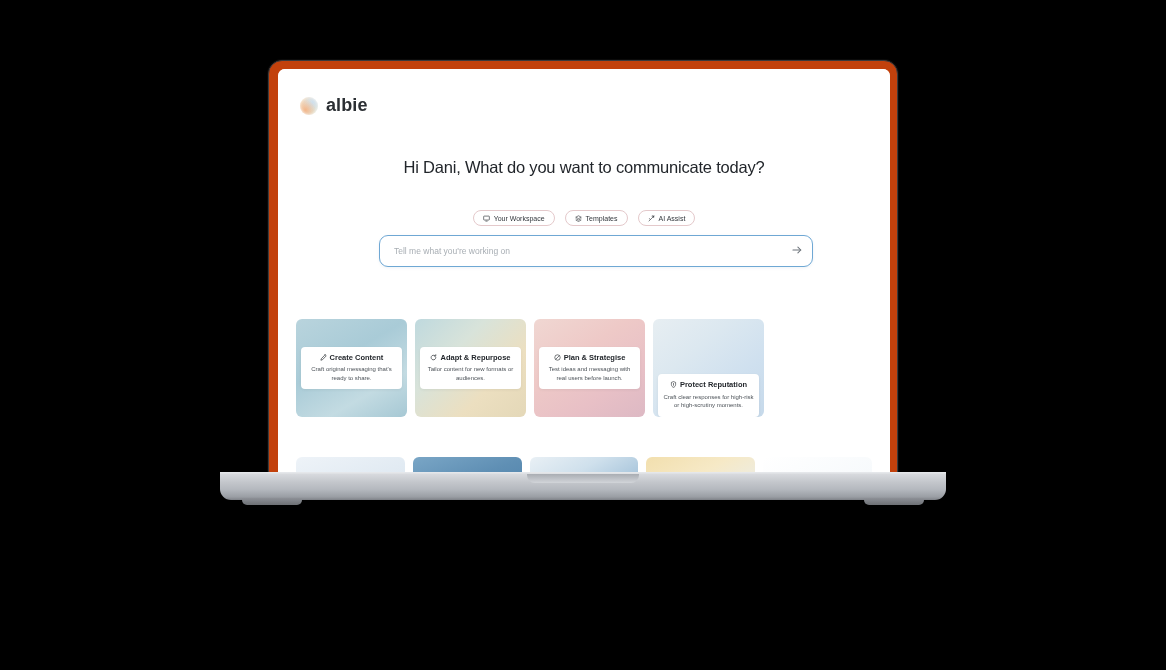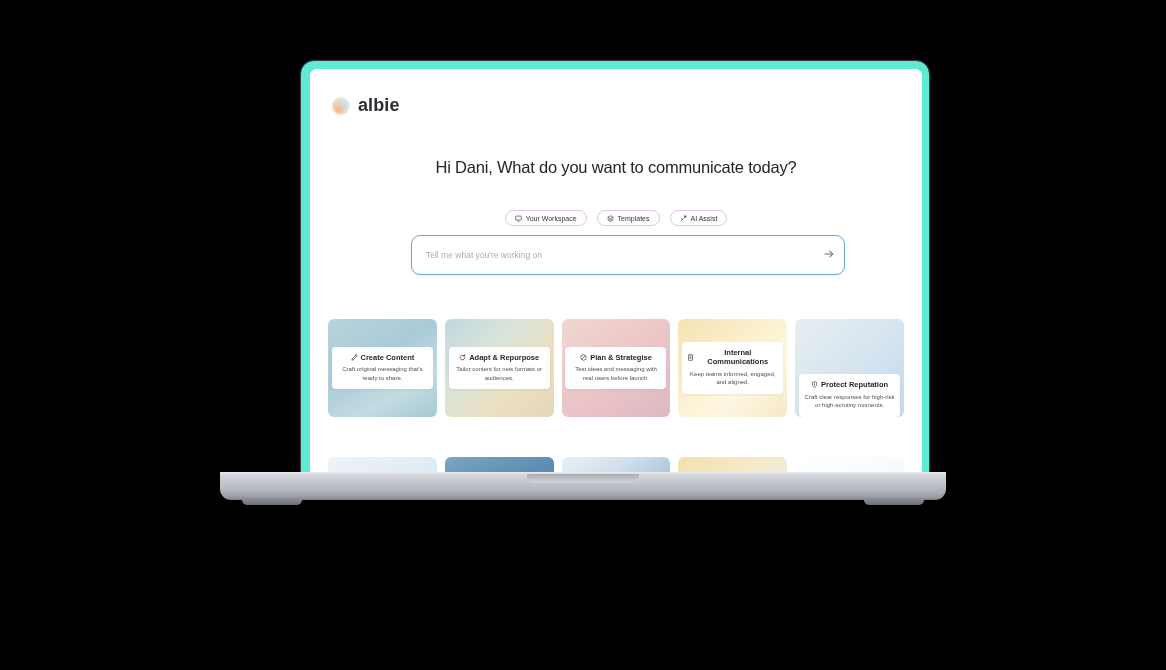--- a/index.html
+++ b/index.html
@@ -16,25 +16,24 @@
   #laptop-mockup {
     position: absolute;
     left: 0; top: 0;
     width: 1166px; height: 670px;
   }
 
   #laptop-screen-bezel {
     position: absolute;
     left: 268px; top: 60px;
     width: 630px; height: 415px;
-    background: #5eead4;
+    background: #c2410c;
     border-radius: 14px 14px 3px 3px;
     border: 1px solid #3a3a3c;
     box-shadow: 0 0 0 1px #0a0a0a;
-    margin-left: 32px;
   }
 
   #laptop-screen {
     position: absolute;
     left: 9px; top: 8px;
     width: 612px; height: 408px;
     background: #ffffff;
     border-radius: 7px 7px 0 0;
     overflow: hidden;
   }
@@ -120,21 +119,21 @@
     font-size: 7px; color: #32373c; white-space: nowrap;
     cursor: pointer;
   }
   .pill .pill-ico { display: inline-flex; }
   .pill svg { display: block; }
 
   
   #prompt-bar {
     position: absolute;
     left: 101px; top: 166px;
-    width: 434px; height: 40px;
+    width: 434px; height: 32px;
     border: 1.3px solid #6fa8d4;
     border-radius: 9px;
     background: #ffffff;
     display: flex; align-items: center;
     box-shadow: 0 1px 3px rgba(90,140,180,.10);
   }
   #prompt-input {
     flex: 1; height: 100%;
     border: none; outline: none; background: transparent;
     padding: 0 14px;
@@ -314,34 +313,20 @@
                     <circle cx="8" cy="8" r="6.2"></circle>
                     <path d="M4.4 11.6 11.6 4.4" stroke-linecap="round"></path>
                   </svg>
                 </span>
                 <span>Plan &amp; Strategise</span>
               </div>
               <div class="cat-desc">Test ideas and messaging with real users before launch.</div>
             </div>
           </div>
 
-          <div class="cat-card bg-4">
-            <div class="cat-card-inner">
-              <div class="cat-title">
-                <span class="cat-ico">
-                  <svg width="7" height="7" viewBox="0 0 16 16" fill="none" stroke="#23272c" stroke-width="1.4">
-                    <rect x="3.4" y="1.6" width="9.2" height="12.8" rx="1"></rect>
-                    <path d="M6.2 4.6h3.6M6.2 7.2h3.6M6.2 9.8h3.6"></path>
-                  </svg>
-                </span>
-                <span>Internal Communications</span>
-              </div>
-              <div class="cat-desc">Keep teams informed, engaged, and aligned.</div>
-            </div>
-          </div>
 
           <div class="cat-card bg-5">
             <div class="cat-card-inner">
               <div class="cat-title">
                 <span class="cat-ico">
                   <svg width="7" height="7" viewBox="0 0 16 16" fill="none" stroke="#23272c" stroke-width="1.4">
                     <path d="M8 1.4 3.2 3.2v5c0 3.2 2.2 5.4 4.8 6.4 2.6-1 4.8-3.2 4.8-6.4v-5L8 1.4Z"></path>
                     <path d="M8 5.6v4.2" stroke-linecap="round"></path>
                   </svg>
                 </span>

